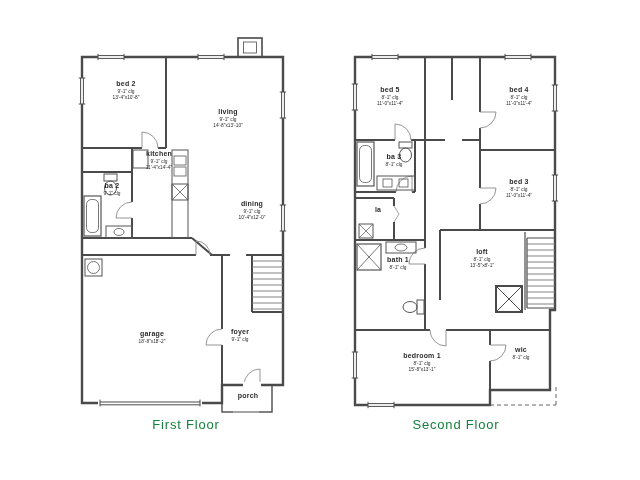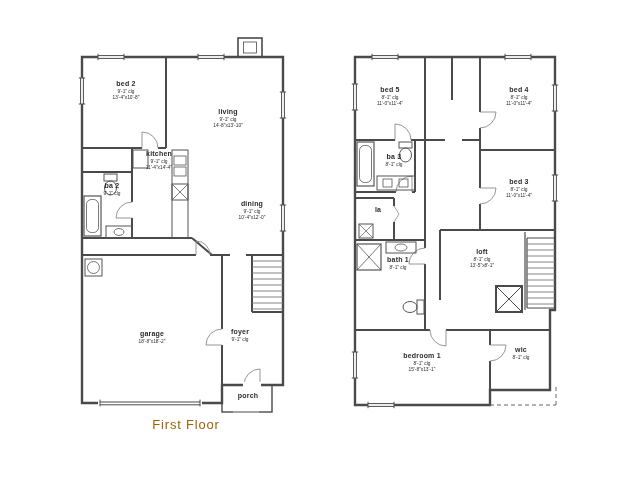--- a/index.html
+++ b/index.html
@@ -8,21 +8,21 @@
     font-family:"Liberation Sans", sans-serif;
   }
   .plan-svg{position:absolute;left:0;top:0;}
   .room-label{
     position:absolute;transform:translateX(-50%);text-align:center;
     color:#2b2b2b;line-height:1.25;white-space:nowrap;z-index:5;
   }
   .room-name{display:block;font-size:7px;font-weight:700;letter-spacing:.2px;}
   .room-sub{display:block;font-size:4.8px;font-weight:400;}
   .floor-caption{
-    position:absolute;transform:translateX(-50%);font-size:13px;color:#a16207;
+    position:absolute;transform:translateX(-50%);font-size:13px;color:#15803d;
     letter-spacing:.8px;font-weight:400;z-index:5;
   }
 </style>
 </head>
 <body>
 
 <div class="canvas">
 
   <svg class="plan-svg" width="640" height="480" viewBox="0 0 640 480" aria-hidden="true">
 
@@ -268,14 +268,15 @@
     <span class="room-name">bedroom 1</span>
     <span class="room-sub">8'-1" clg</span>
     <span class="room-sub">15'-8"x13'-1"</span>
   </div>
   <div class="room-label" style="left:521px;top:346px;">
     <span class="room-name">wic</span>
     <span class="room-sub">8'-1" clg</span>
   </div>
 
   <div class="floor-caption" style="left:186px;top:417px;">First Floor</div>
+  <div class="floor-caption" style="left:456px;top:417px;">Second Floor</div>
 
 </div>
 
 </body></html>

